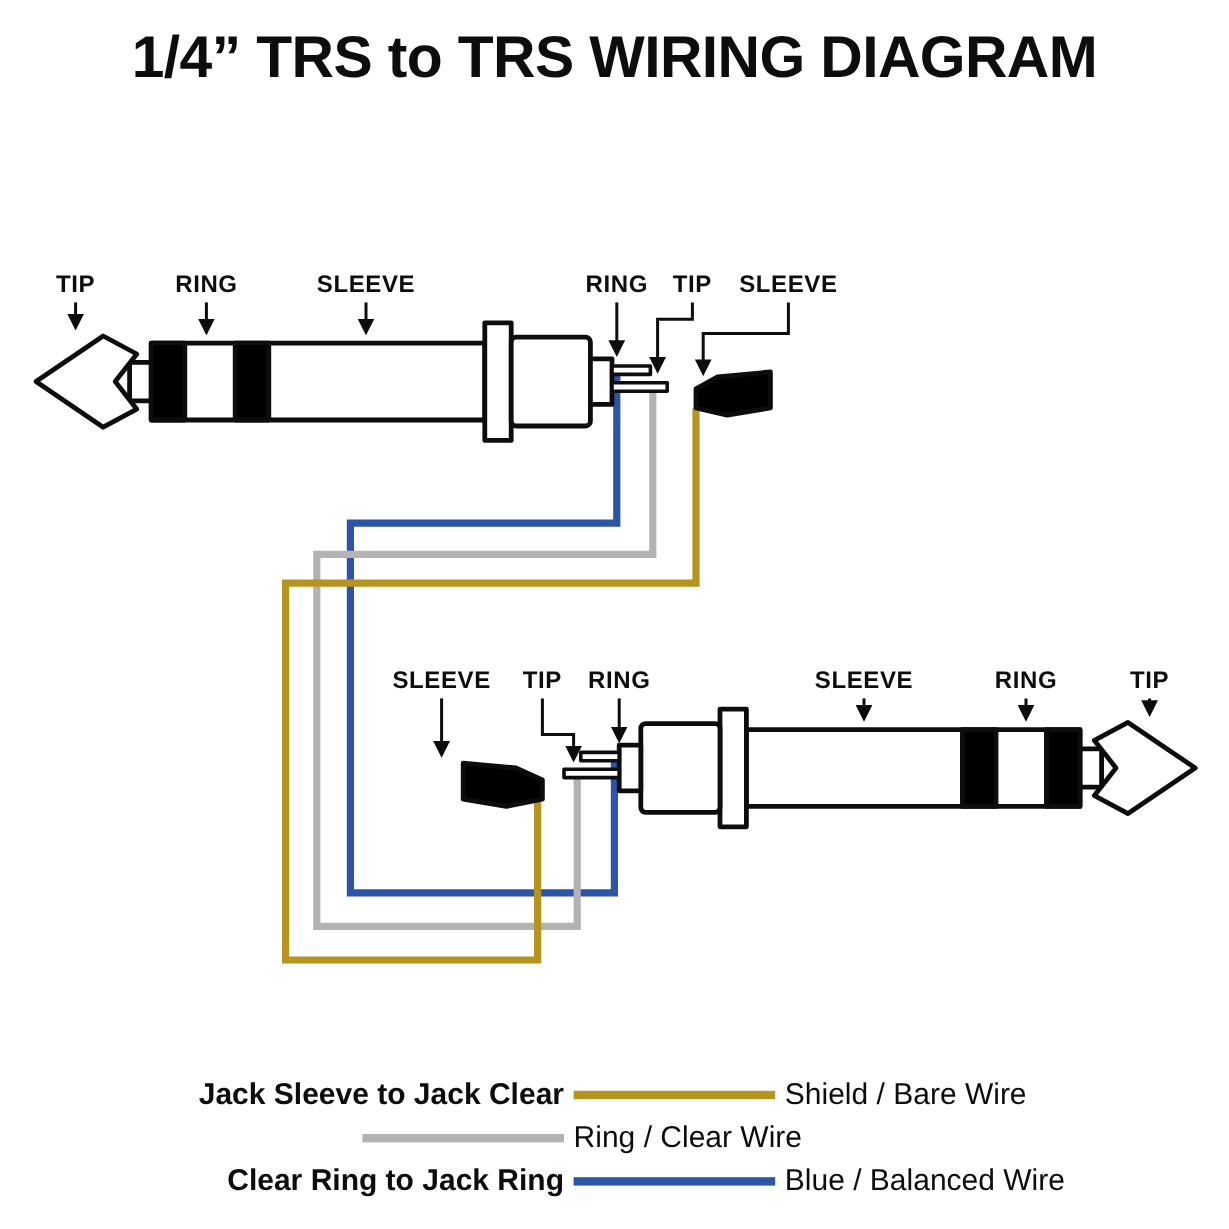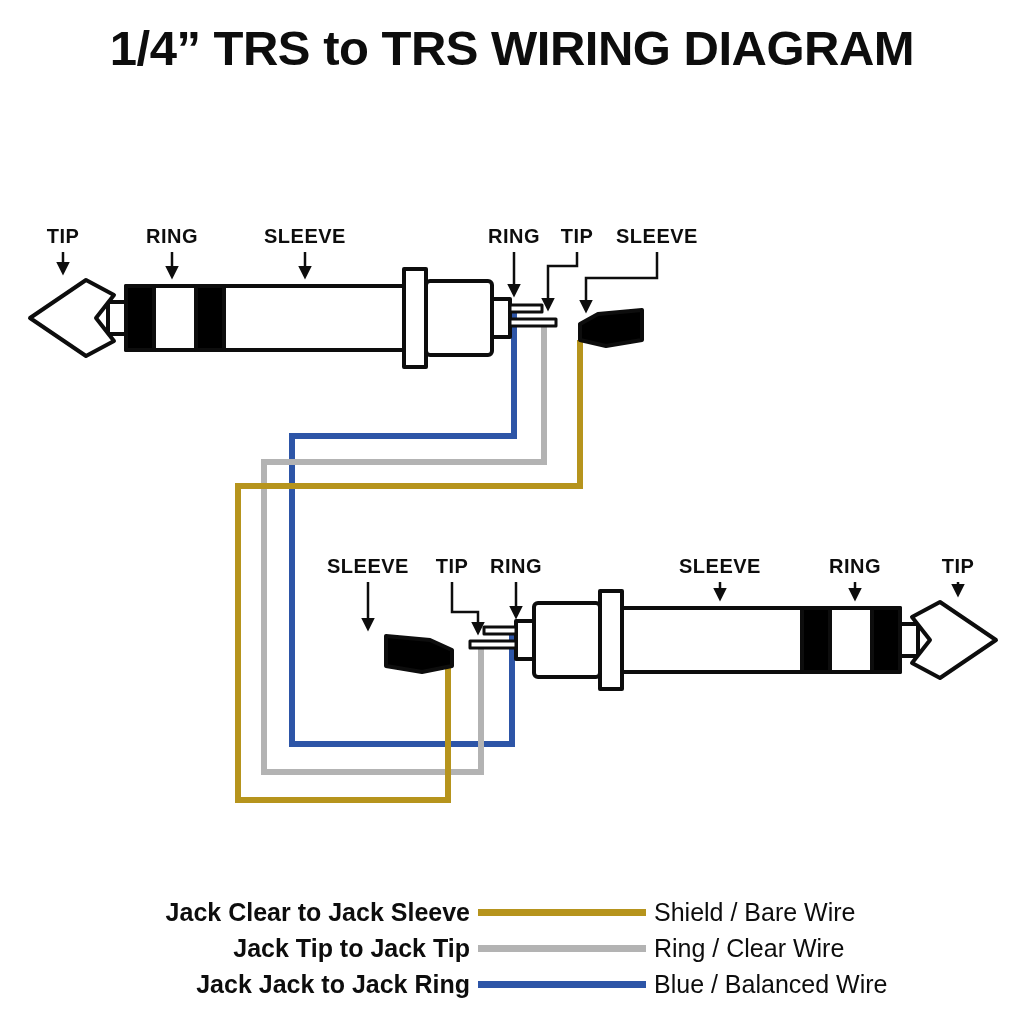--- a/index.html
+++ b/index.html
@@ -92,29 +92,28 @@
       <polyline points="452,582 452,612 478,612 478,632"></polyline>
       <line x1="516" y1="582" x2="516" y2="616"></line>
       <line x1="720" y1="582" x2="720" y2="598"></line>
       <line x1="855" y1="582" x2="855" y2="598"></line>
       <line x1="958" y1="582" x2="958" y2="594"></line>
     </g>
   </svg>
 
   <div class="legend">
     <div class="legend-row">
-      <span class="legend-conn">Jack Clear to Jack Sleeve</span>
+      <span class="legend-conn">Jack Sleeve to Jack Clear</span>
       <span class="legend-line" style="background-color: rgb(182, 148, 29);"></span>
       <span class="legend-wire">Shield / Bare Wire</span>
     </div>
     <div class="legend-row">
-      <span class="legend-conn">Jack Tip to Jack Tip</span>
       <span class="legend-line" style="background-color: rgb(179, 179, 179);"></span>
       <span class="legend-wire">Ring / Clear Wire</span>
     </div>
     <div class="legend-row">
-      <span class="legend-conn">Jack Jack to Jack Ring</span>
+      <span class="legend-conn">Clear Ring to Jack Ring</span>
       <span class="legend-line" style="background-color: rgb(45, 85, 167);"></span>
       <span class="legend-wire">Blue / Balanced Wire</span>
     </div>
   </div>
 
 </div>
 
 </body></html>

